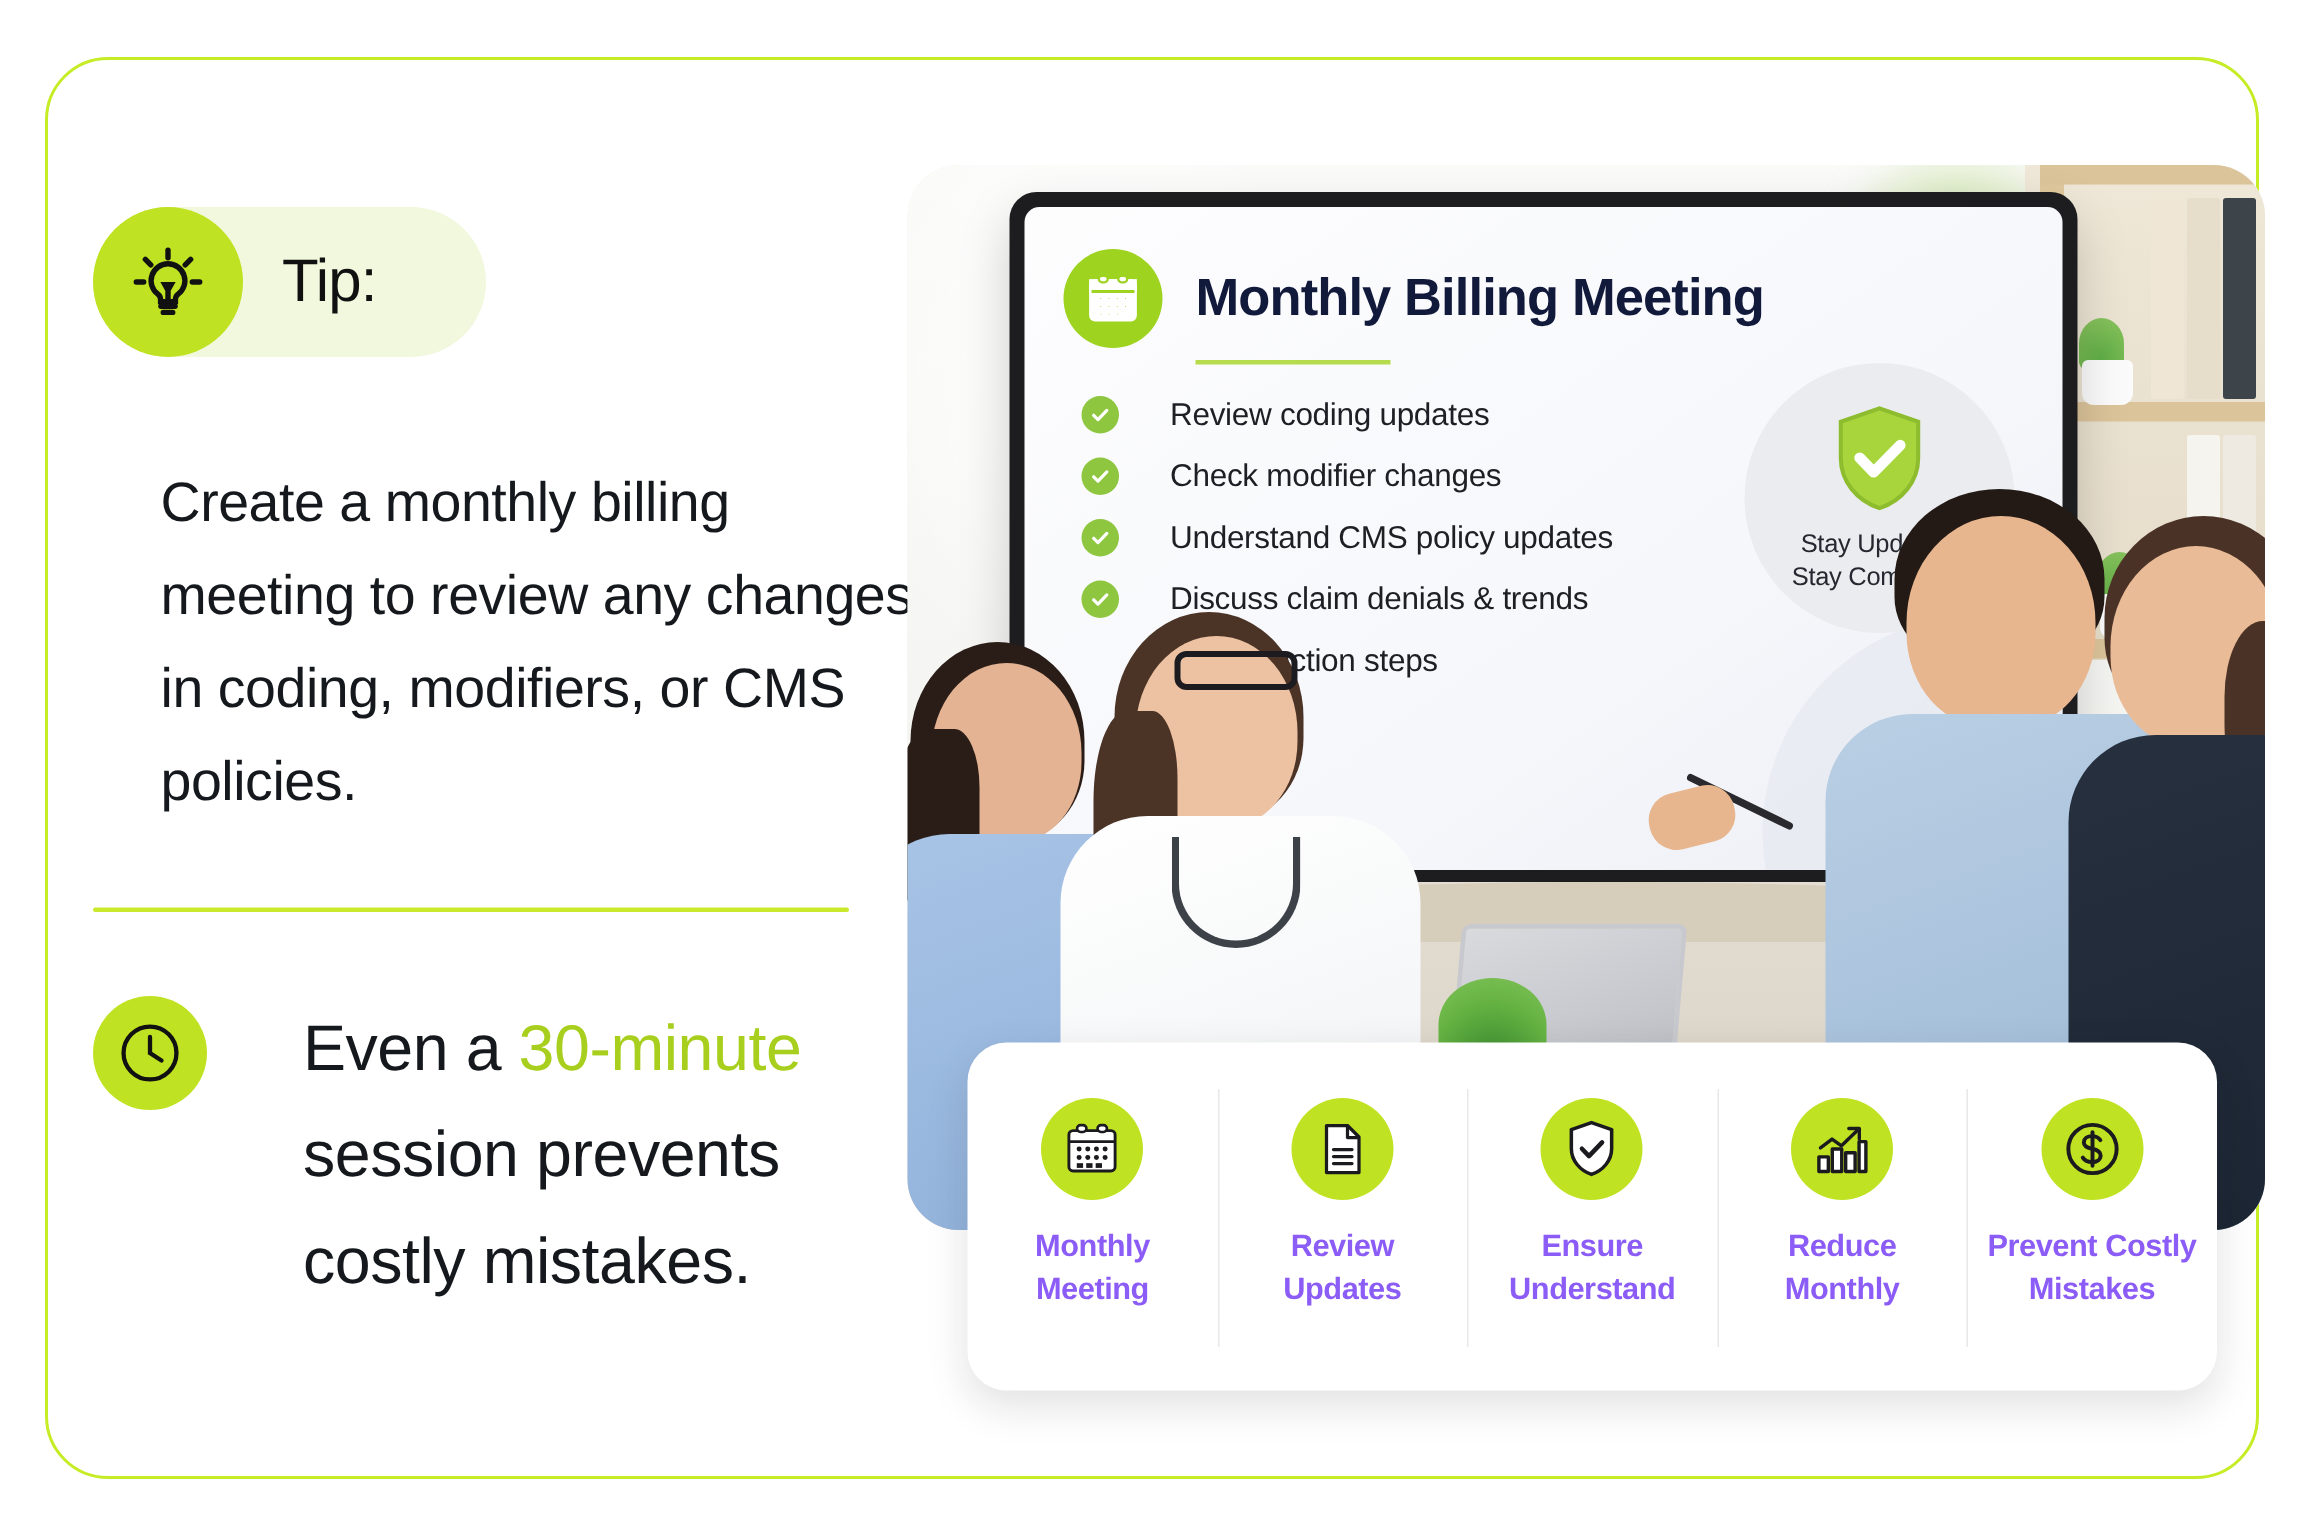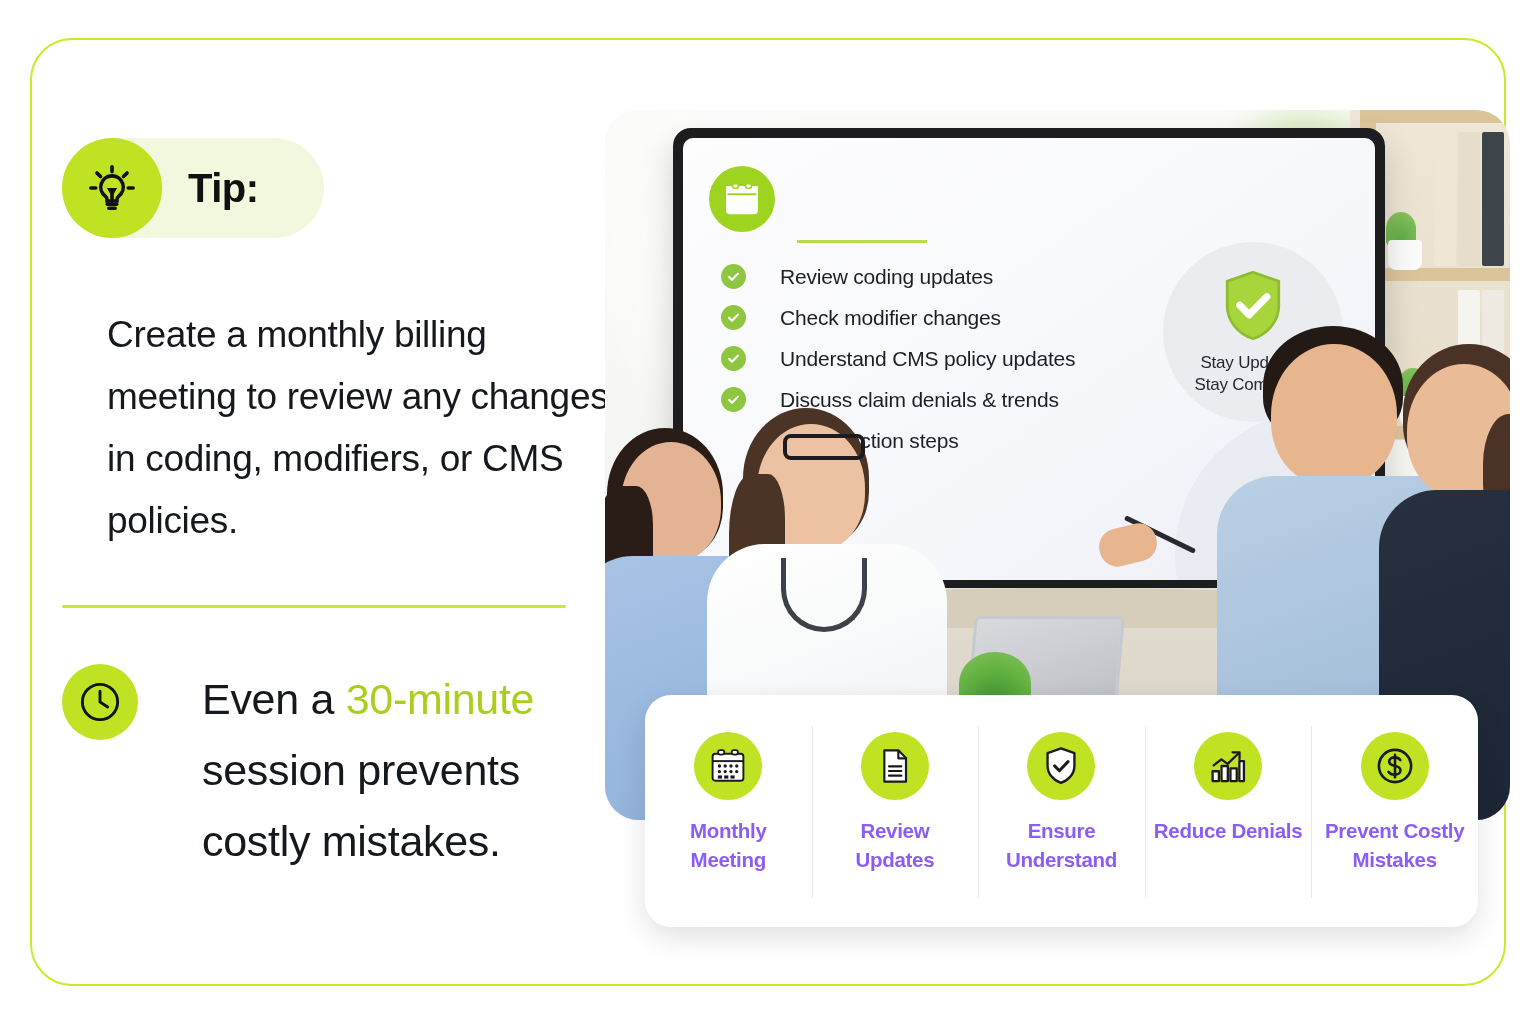--- a/index.html
+++ b/index.html
@@ -43,21 +43,21 @@
   .tip-badge {
     position:absolute; left:0; top:0;
     width:100px; height:100px;
     border-radius:50%;
     background:#bfe322;
     display:flex; align-items:center; justify-content:center;
   }
   .tip-label {
     position:absolute; left:126px; top:50%;
     transform:translateY(-50%);
-    font-size:40px; font-weight:700;
+    font-size:40px; font-weight:400;
     color:#111111; letter-spacing:-0.5px;
   }
 
   
   .lead {
     margin-top:66px;
     font-size:37px;
     line-height:1.68;
     color:#15181c;
     letter-spacing:-0.3px;
@@ -409,20 +409,21 @@
                 <circle cx="7.1" cy="15.2" r=".95"></circle>
                   <circle cx="10.4" cy="15.2" r=".95"></circle>
                 <circle cx="13.7" cy="15.2" r=".95"></circle>
                   <circle cx="17" cy="15.2" r=".95"></circle>
                 <rect x="6.2" y="17.4" width="2" height="1.7"></rect>
                   <rect x="9.5" y="17.4" width="2" height="1.7"></rect>
                 <rect x="12.8" y="17.4" width="2" height="1.7"></rect>
               </g>
             </svg>
           </div>
+          <div class="slide-title">Monthly Billing Meeting</div>
         </div>
         <div class="title-rule"></div>
 
         <div class="bullets">
           <div class="bullet">
             <span class="chk">
               <svg width="15" height="15" viewBox="0 0 24 24" fill="none" stroke="#fff" stroke-width="3.4" stroke-linecap="round" stroke-linejoin="round">
                   <path d="M5 12.6l4.6 4.6L19 7.4"></path>
                 </svg>
             </span>
@@ -569,21 +570,21 @@
       <div class="f-badge">
         <svg width="42" height="42" viewBox="0 0 24 24" fill="none" stroke="#1b1b1f" stroke-width="1.3" stroke-linejoin="round">
           <rect x="3.2" y="15" width="3.6" height="5.6" fill="#ffffff"></rect>
           <rect x="8.3" y="12" width="3.6" height="8.6" fill="#ffffff"></rect>
           <rect x="13.4" y="13.4" width="3.6" height="7.2" fill="#ffffff"></rect>
           <rect x="18.5" y="9.2" width="2.6" height="11.4" fill="#ffffff"></rect>
           <path d="M3.8 11.6l4.4-3.4 3.6 2.6 6.4-6.2" stroke-linecap="round"></path>
           <path d="M14.6 4.2h4v4" stroke-linecap="round"></path>
         </svg>
       </div>
-      <div class="f-label">Reduce Denials</div>
+      <div class="f-label">Reduce Monthly</div>
     </div>
 
     <div class="feature">
       <div class="f-badge">
         <svg width="42" height="42" viewBox="0 0 24 24" fill="none" stroke="#1b1b1f" stroke-width="1.5">
           <circle cx="12" cy="12" r="9.2"></circle>
           <path d="M12 5.6v12.8" stroke-linecap="round"></path>
           <path d="M15 8.6c-.7-1-1.8-1.5-3.2-1.5-1.8 0-3.1 1-3.1 2.4 0 1.5 1.2 2 3.1 2.4 2 .4 3.3 1 3.3 2.6 0 1.5-1.4 2.5-3.3 2.5-1.6 0-2.8-.6-3.5-1.7" stroke-linecap="round"></path>
         </svg>
       </div>

